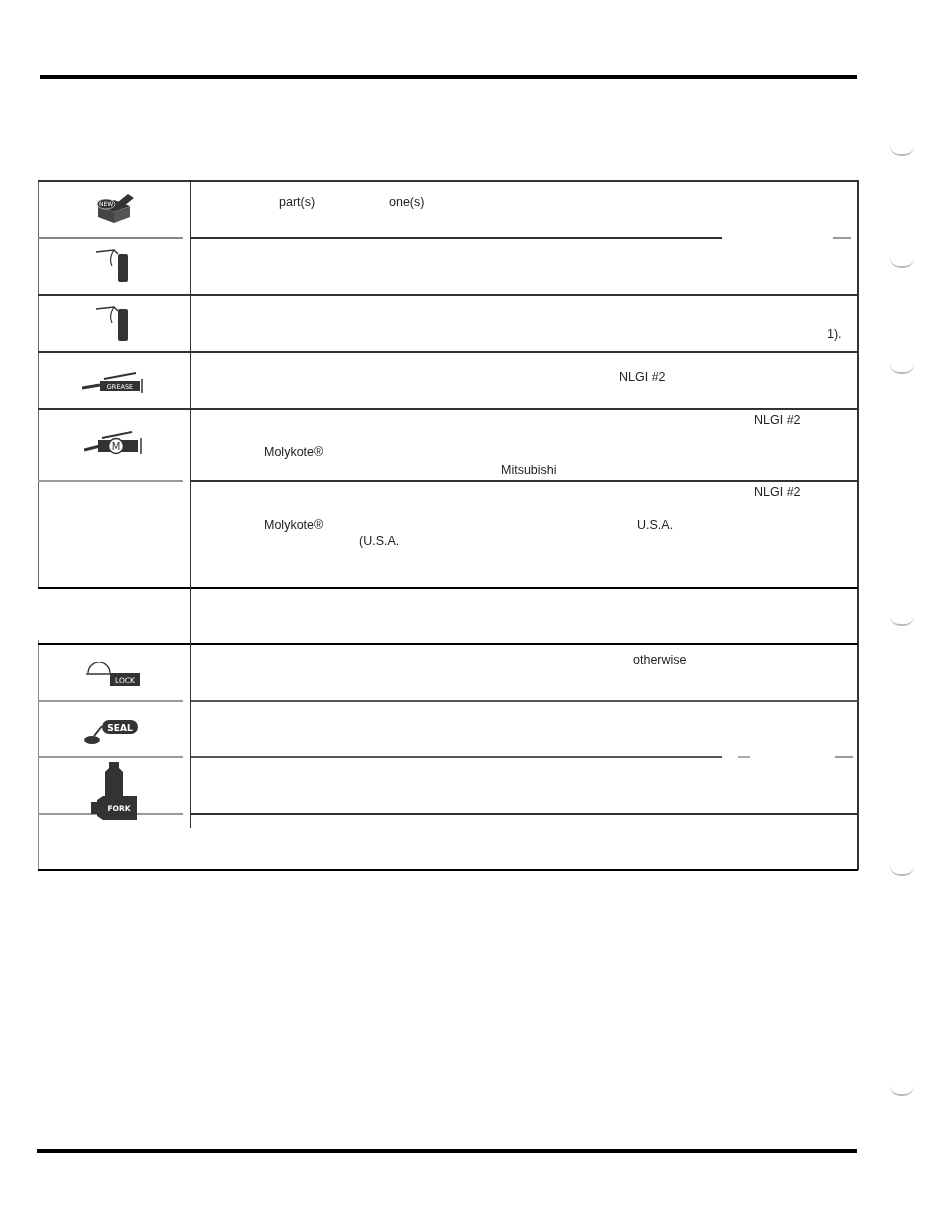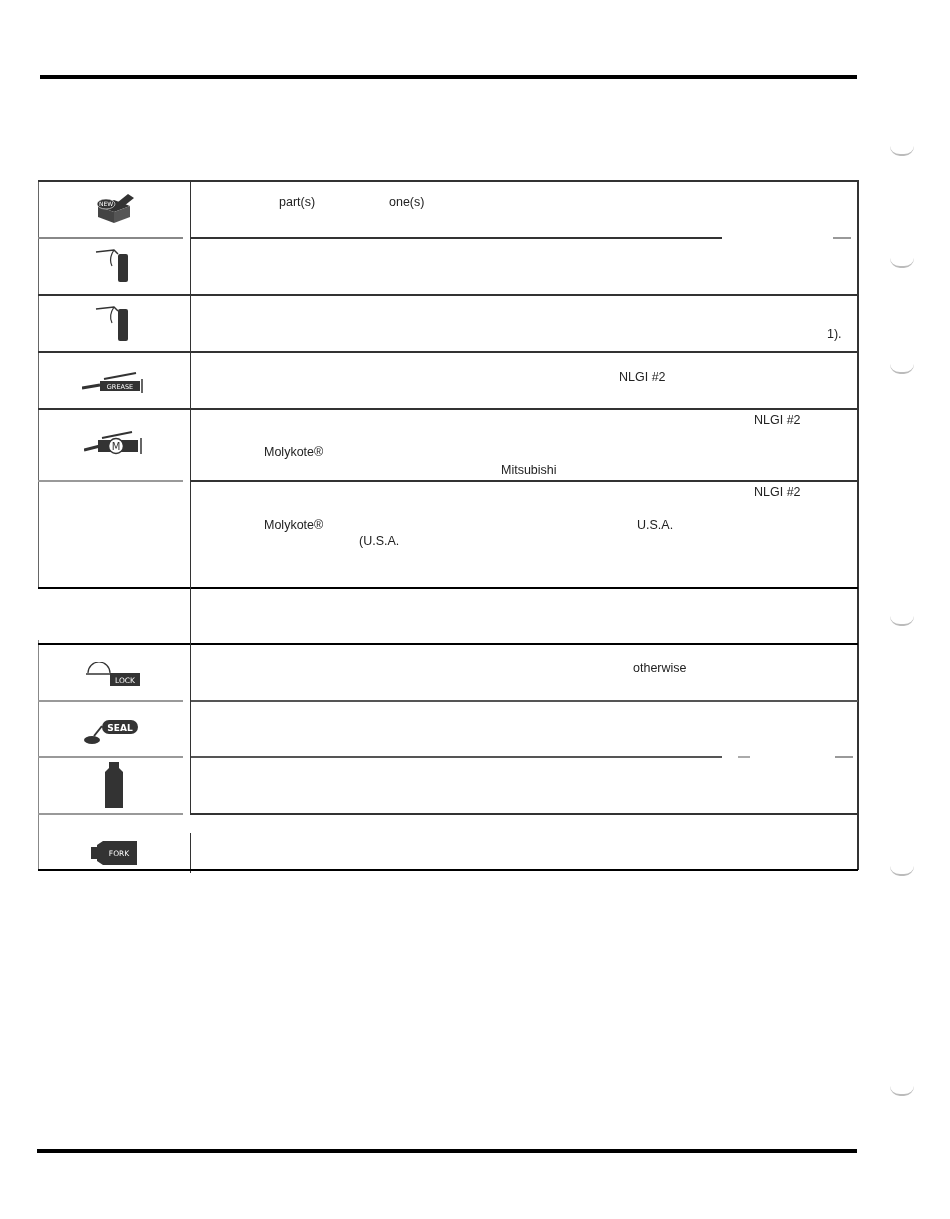--- a/index.html
+++ b/index.html
@@ -140,21 +140,21 @@
   <div class="row" style="top:463px;height:63px;">
     <div class="sym">
       <svg width="56" height="26" viewBox="0 0 56 26">
         <path d="M2,11 A11,11 0 0 1 24,11" stroke="#333" stroke-width="1.2" fill="none"></path>
         <line x1="0" y1="12" x2="26" y2="12" stroke="#333" stroke-width="1.5"></line>
         <rect x="24" y="11" width="30" height="13" fill="#333"></rect>
         <text x="39" y="21" font-size="7.5" fill="#fff" text-anchor="middle" font-family="DejaVu Sans, sans-serif">LOCK</text>
       </svg>
     </div>
     <div class="desc">
-      <span class="frag" style="left:442px;top:18px;">otherwise</span>
+      <span class="frag" style="left:442px;top:10px;">otherwise</span>
     </div>
   </div>
   <div class="hline" style="top:520px;left:0;width:145px;background:#999;"></div>
   <div class="hline" style="top:520px;left:152px;width:668px;background:#555;"></div>
 
   <div class="row" style="top:520px;height:64px;">
     <div class="sym">
       <svg width="60" height="28" viewBox="0 0 60 28">
         <ellipse cx="8" cy="22" rx="8" ry="4" fill="#333"></ellipse>
         <path d="M10,18 L18,8" stroke="#333" stroke-width="2"></path>
@@ -175,21 +175,21 @@
         <rect x="6" y="0" width="10" height="6" fill="#333"></rect>
         <polygon points="6,6 16,6 20,10 20,46 2,46 2,10" fill="#333"></polygon>
         <text x="11" y="14" font-size="5" fill="#fff" transform="rotate(90 11 28)" text-anchor="middle" font-family="DejaVu Sans, sans-serif">BRAKE FLUID</text>
       </svg>
     </div>
     <div class="desc"></div>
   </div>
   <div class="hline" style="top:633px;left:0;width:145px;background:#999;"></div>
   <div class="hline" style="top:633px;left:152px;width:668px;"></div>
 
-  <div class="row" style="top:653px;height:40px;">
+  <div class="row" style="top:608px;height:40px;font-weight:bold;">
     <div class="sym">
       <svg width="46" height="24" viewBox="0 0 46 24">
         <rect x="0" y="6" width="6" height="12" fill="#333"></rect>
         <polygon points="6,4 12,0 46,0 46,24 12,24 6,20" fill="#333"></polygon>
         <text x="28" y="15" font-size="7.5" fill="#fff" text-anchor="middle" font-family="DejaVu Sans, sans-serif">FORK</text>
       </svg>
     </div>
     <div class="desc"></div>
   </div>
   <div class="hline" style="top:689px;width:820px;background:#000;"></div>

